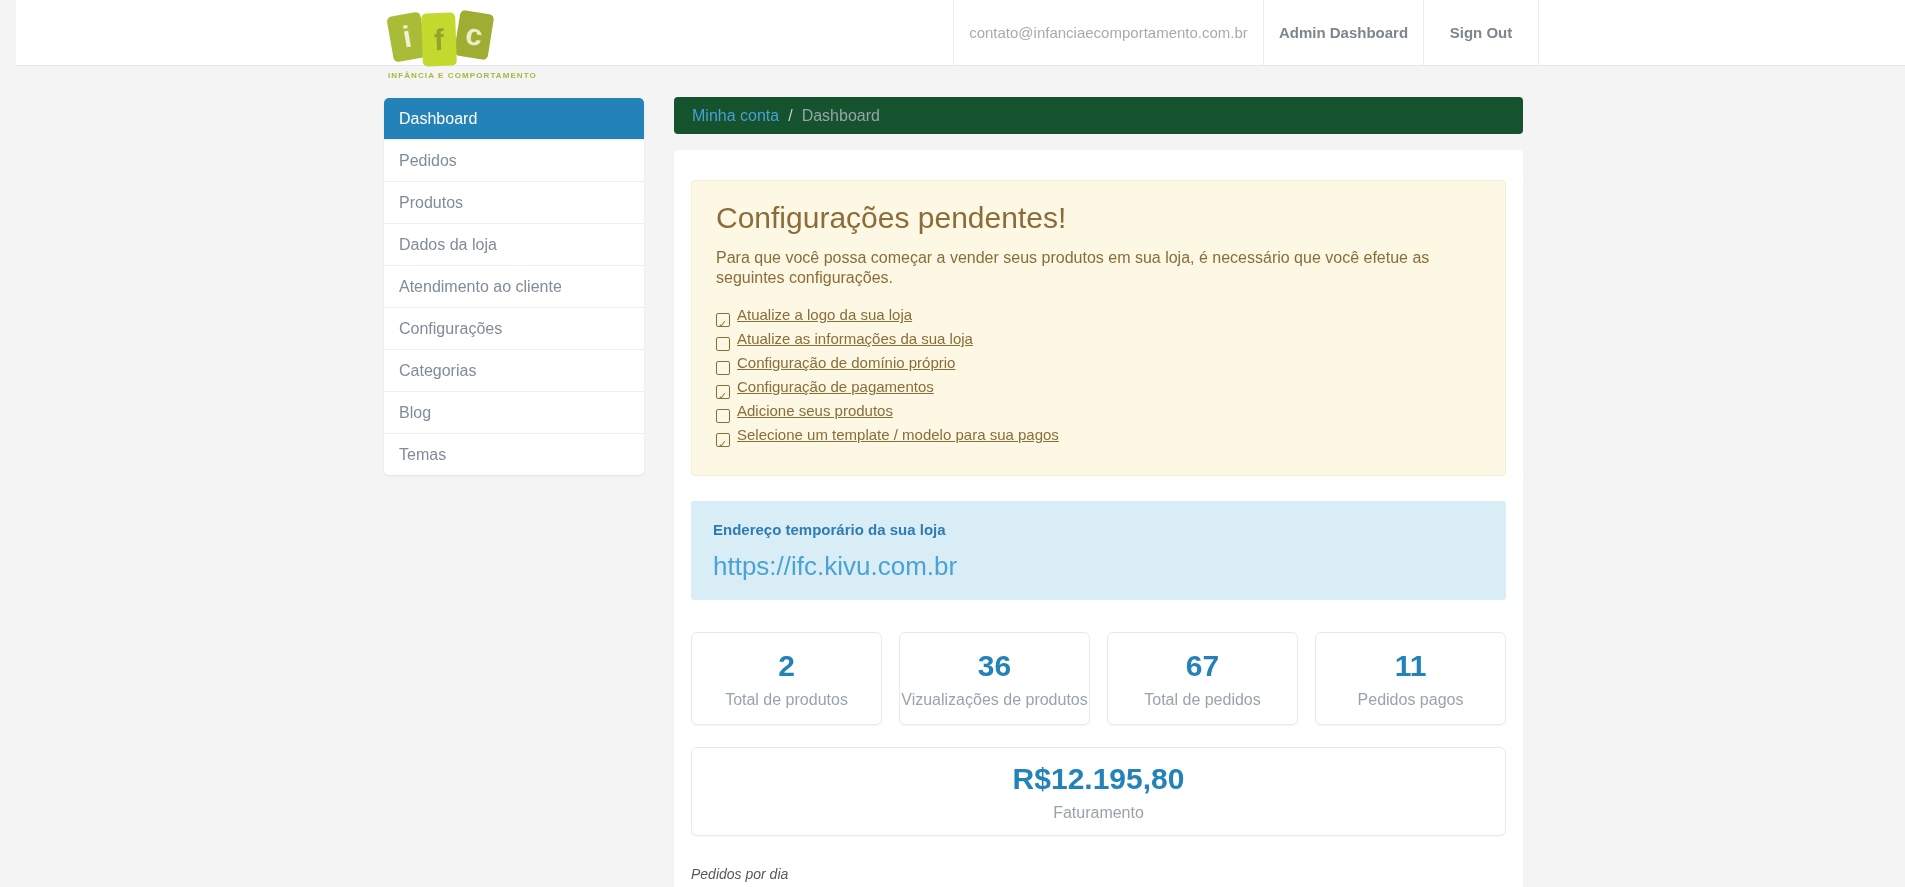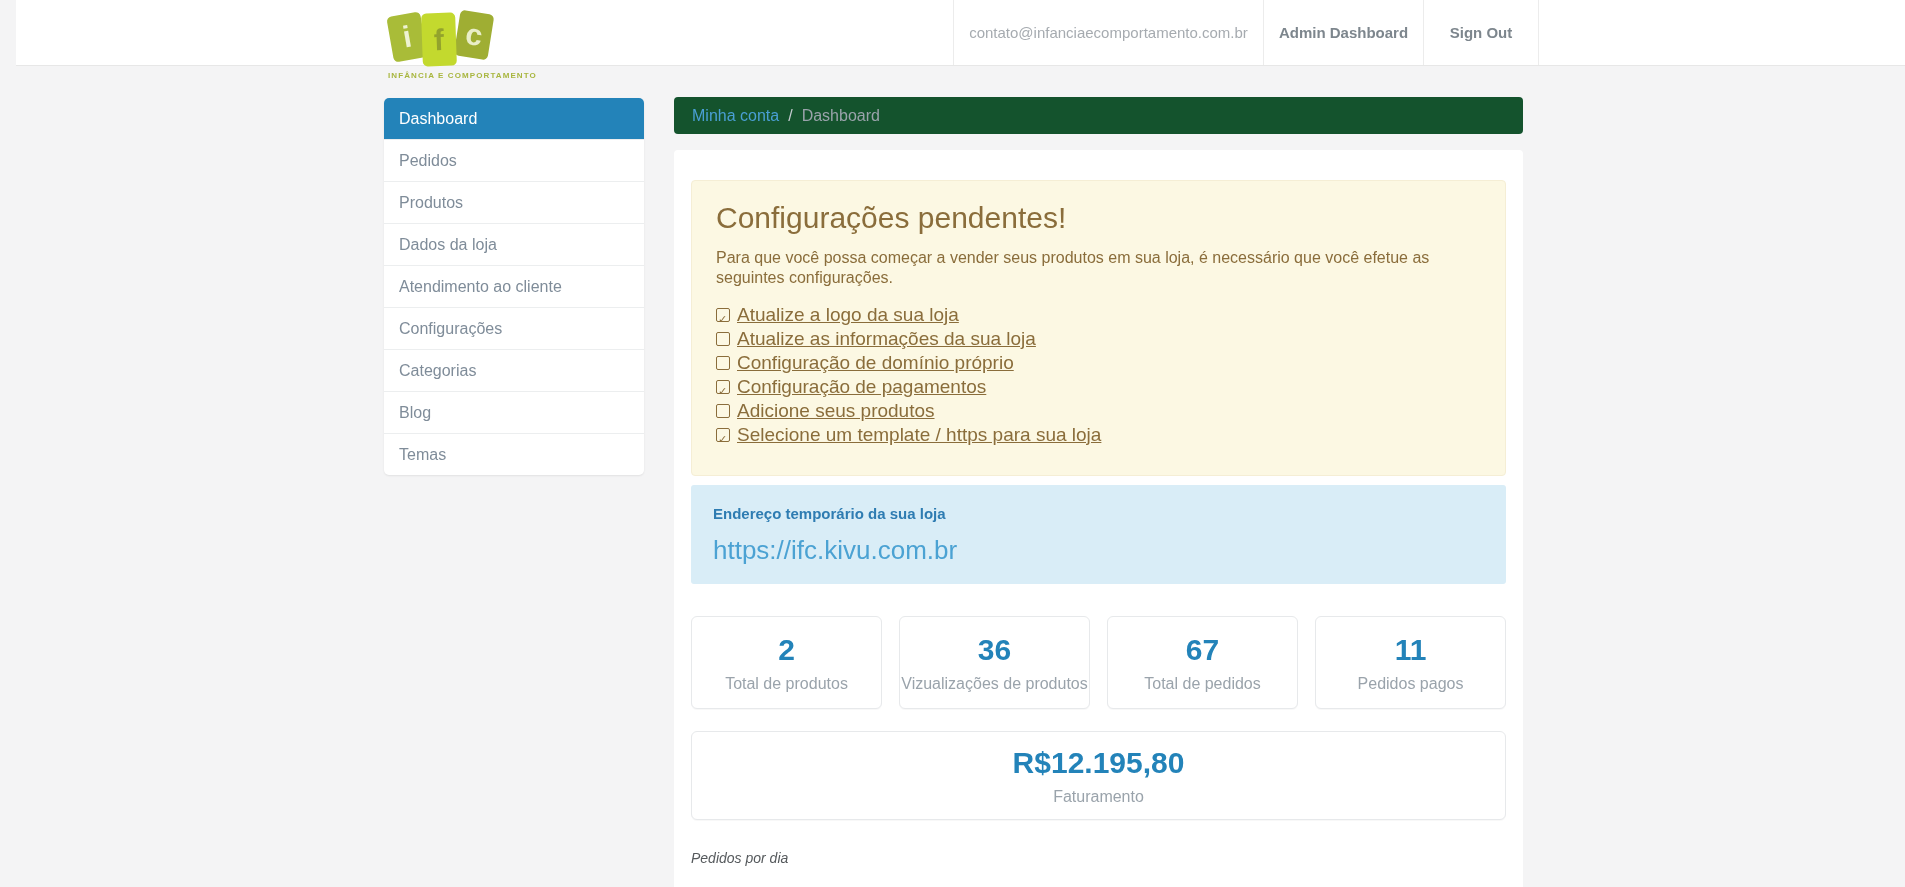--- a/index.html
+++ b/index.html
@@ -66,32 +66,32 @@
     padding:17px;box-sizing:border-box;
   }
   
   .alert-warning{
     margin-top:13px;background:#fcf8e3;border:1px solid #f5eed5;
     border-radius:4px;padding:20px 24px 28px;color:#8a6d3b;
   }
   .aw-title{font-size:30px;font-weight:300;line-height:34px;margin:0 0 13px;}
   .aw-sub{font-size:16px;margin:0 0 15px;line-height:20px;}
   .aw-list{list-style:none;margin:0;padding:0;}
-  .aw-item{display:flex;align-items:center;line-height:24px;font-size:19px;}
+  .aw-item{display:flex;align-items:flex-end;line-height:24px;font-size:15px;}
   .cb{
     width:12px;height:12px;border:1px solid #8a6d3b;border-radius:2px;
     display:inline-block;position:relative;margin-right:7px;flex:0 0 auto;
   }
   .cb.checked::after{
     content:"\2713";position:absolute;top:-2px;left:1px;font-size:11px;color:#8a6d3b;
   }
   .aw-link{color:#8a6d3b;text-decoration:underline;cursor:pointer;}
   
   .alert-info{
-    margin-top:9px;background:#d9edf7;border-radius:3px;padding:20px 22px 18px;
+    margin-top:25px;background:#d9edf7;border-radius:3px;padding:20px 22px 18px;
   }
   .ai-label{font-size:15px;font-weight:bold;color:#2e7cb2;}
   .ai-url{
     display:inline-block;margin-top:13px;font-size:26px;font-weight:300;
     color:#4ba2d3;text-decoration:none;cursor:pointer;
   }
   
   .stats-row{display:flex;gap:17px;margin-top:32px;}
   .stat-card{
     flex:1;background:#ffffff;border:1px solid #e7e9eb;border-radius:6px;
@@ -172,21 +172,21 @@
       <li class="aw-item">
         <span class="cb checked"></span>
         <a class="aw-link">Configuração de pagamentos</a>
       </li>
       <li class="aw-item">
         <span class="cb"></span>
         <a class="aw-link">Adicione seus produtos</a>
       </li>
       <li class="aw-item">
         <span class="cb checked"></span>
-        <a class="aw-link">Selecione um template / https para sua loja</a>
+        <a class="aw-link">Selecione um template / modelo para sua pagos</a>
       </li>
     </ul>
   </div>
 
   <div class="alert-info">
     <div class="ai-label">Endereço temporário da sua loja</div>
     <a class="ai-url">https://ifc.kivu.com.br</a>
   </div>
 
   <div class="stats-row">

